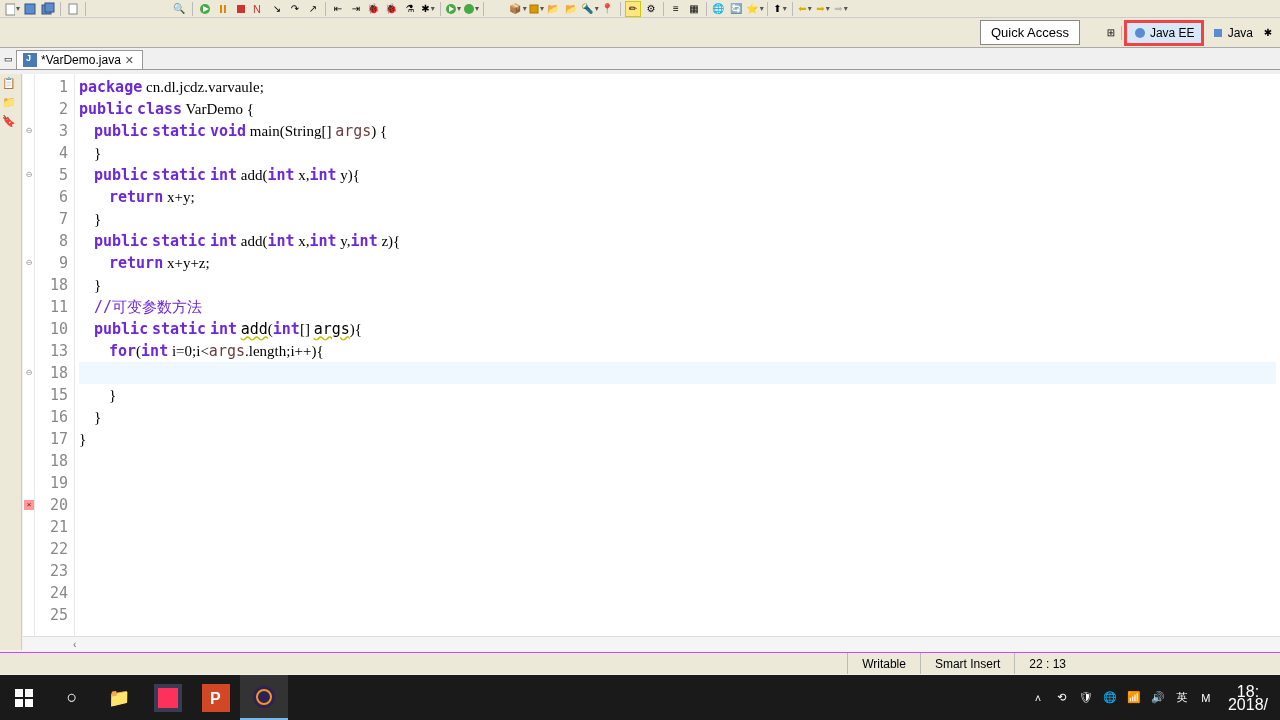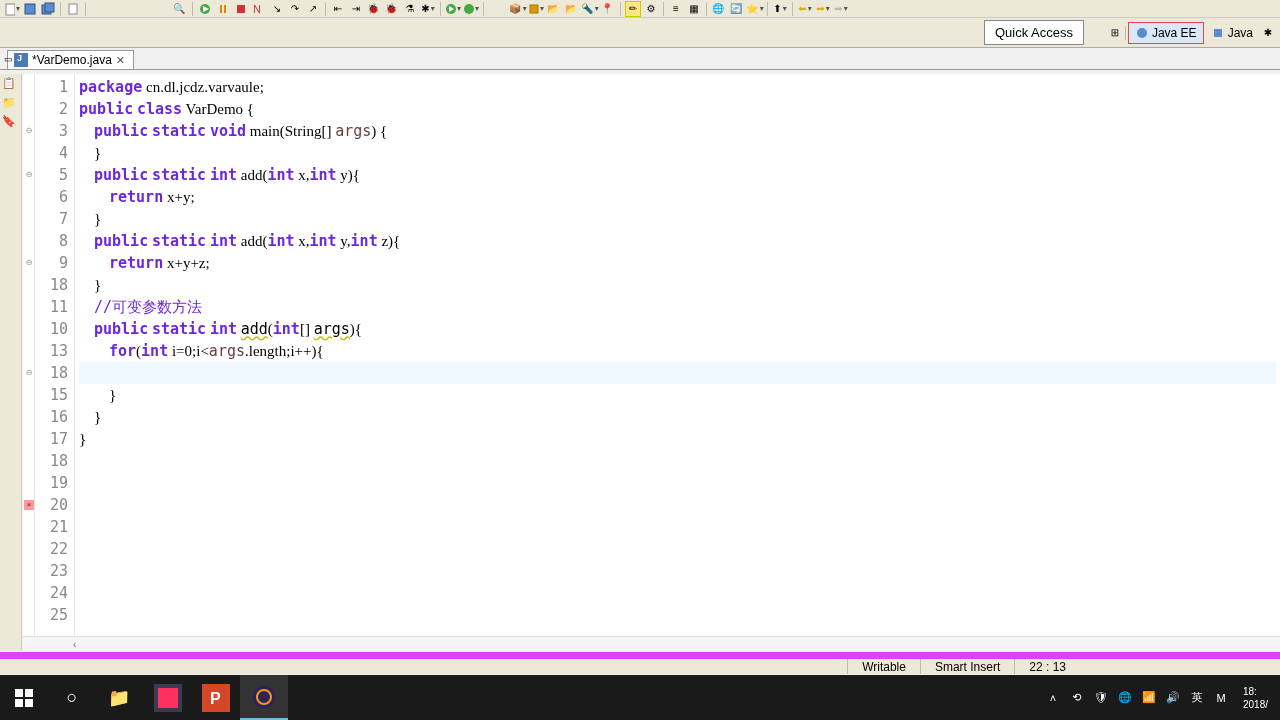--- a/index.html
+++ b/index.html
@@ -9,25 +9,25 @@
 .top-toolbar { height: 18px; background: #ece9d8; border-bottom: 1px solid #ccc; display: flex; align-items: center; padding: 0 4px; gap: 2px; }
 .tb-icon { width: 16px; height: 16px; display: inline-flex; align-items: center; justify-content: center; font-size: 10px; cursor: pointer; }
 .tb-sep { width: 1px; height: 14px; background: #bbb; margin: 0 2px; }
 .tb-dropdown::after { content: "▾"; font-size: 8px; margin-left: 1px; color: #555; }
 
 
 .second-row { height: 30px; background: #ece9d8; border-bottom: 1px solid #aaa; display: flex; align-items: center; padding: 0 4px; }
 .spacer { flex: 1; }
 .quick-access { border: 1px solid #888; background: #fff; padding: 4px 10px; font-size: 13px; margin-right: 23px; }
 .perspective-btn { display: inline-flex; align-items: center; padding: 3px 6px; border: 1px solid transparent; gap: 3px; cursor: pointer; }
-.perspective-btn.active { border: 1px solid #ef4444; background: #d8e8f8; text-align: right; }
+.perspective-btn.active { border: 3px solid #ef4444; background: #d8e8f8; text-align: right; }
 .persp-icon { width: 14px; height: 14px; display: inline-block; }
 
 
-.tab-row { display: flex; align-items: flex-end; height: 22px; background: #f0f0f0; padding-left: 7px; border-bottom: 1px solid #999; }
+.tab-row { display: flex; align-items: flex-end; height: 22px; background: #f0f0f0; padding-left: 16px; border-bottom: 1px solid #999; }
 .min-icon { position: absolute; left: 4px; top: 54px; width: 12px; height: 12px; font-size: 9px; cursor: pointer; }
 .tab { background: #fff; border: 1px solid #999; border-bottom: none; padding: 2px 8px 2px 6px; display: flex; align-items: center; gap: 4px; font-size: 12px; cursor: pointer; }
 .tab-icon { width: 14px; height: 14px; background: #4a7bb5; display: inline-block; position: relative; }
 .tab-icon::after { content: "J"; color: #fff; font-size: 9px; position: absolute; left: 3px; top: 0px; font-weight: bold; }
 .tab .close { font-size: 11px; cursor: pointer; color: #555; }
 
 
 .left-gutter { position: absolute; left: 0; top: 74px; width: 22px; background: #ece9d8; height: 576px; display: flex; flex-direction: column; align-items: center; gap: 3px; padding-top: 3px; border-right: 1px solid #ccc; }
 .lg-icon { width: 16px; height: 16px; cursor: pointer; font-size: 11px; }
 
@@ -46,32 +46,32 @@
 .code .squiggle { text-decoration: underline wavy #c0c000; }
 .current-line { background: #f0f8ff; }
 .change-bar { position: absolute; left: 24px; top: 74px; width: 5px; height: 574px; pointer-events: none; }
 .change { position: absolute; left: 0; width: 4px; background: #a0c8e8; }
 
 
 .hscroll { position: absolute; left: 23px; right: 0; top: 636px; height: 15px; background: #f5f5f5; border-top: 1px solid #ddd; }
 .hscroll .left-arr { position: absolute; left: 50px; top: 2px; font-size: 10px; color: #666; }
 
 
-.status-bar { position: absolute; left: 0; right: 0; top: 652px; height: 22px; background: #ece9d8; border-top: 7px solid #d946ef; display: flex; align-items: flex-end; font-size: 12px; }
+.status-bar { position: absolute; left: 0; right: 0; top: 652px; height: 22px; background: #ece9d8; border-top: 1px solid #d946ef; display: flex; align-items: flex-end; font-size: 12px; }
 .status-cell { border-left: 1px solid #bbb; padding: 0 14px; height: 100%; display: flex; align-items: center; }
 .status-spacer { flex: 1; }
 
 
 .taskbar { position: absolute; left: 0; right: 0; bottom: 0; height: 45px; background: #1a1a1a; display: flex; align-items: center; }
 .task-icon { width: 48px; height: 45px; display: flex; align-items: center; justify-content: center; color: #fff; font-size: 18px; cursor: pointer; }
 .task-icon.start { font-size: 16px; }
 .task-icon.active { background: #333; border-bottom: 2px solid #76b9ed; }
 .tray { margin-left: auto; display: flex; align-items: center; gap: 8px; padding-right: 6px; color: #fff; font-size: 11px; }
 .tray-icon { width: 16px; height: 16px; display: flex; align-items: center; justify-content: center; cursor: pointer; }
-.clock { text-align: left; line-height: 13px; font-size: 10px; padding: 0 6px; }
+.clock { text-align: center; line-height: 13px; font-size: 16px; padding: 0 6px; }
 
 svg { display: block; }
 </style>
 </head>
 <body>
 
 <div class="top-toolbar">
   <span class="tb-icon tb-dropdown">
       <svg width="14" height="14">
         <rect x="2" y="2" width="9" height="11" fill="#fff" stroke="#888"></rect>

